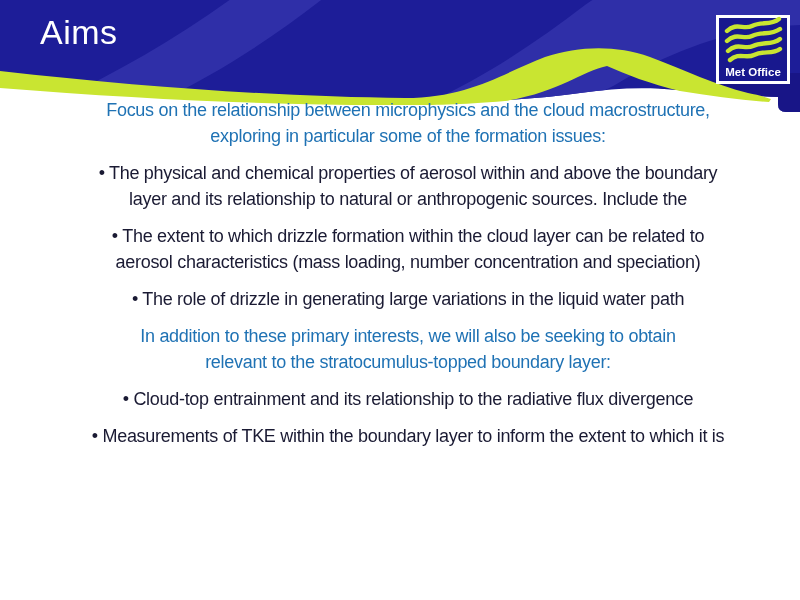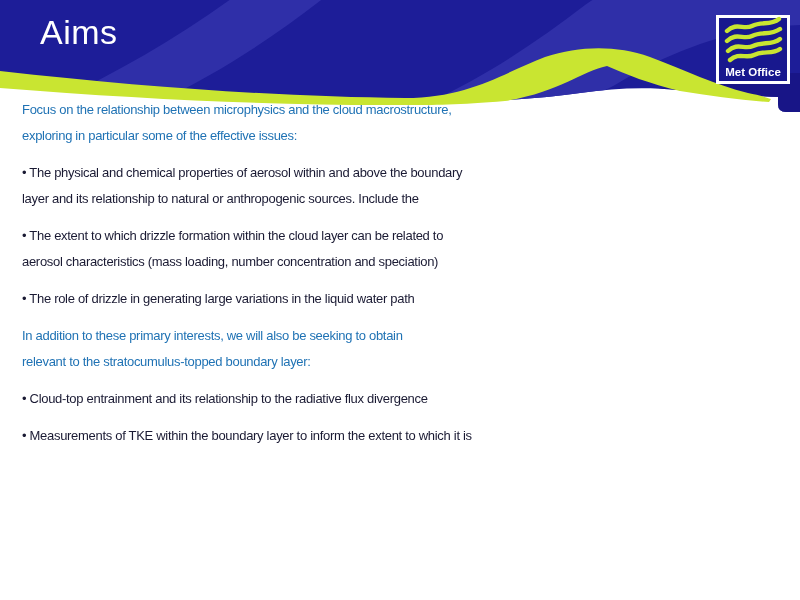--- a/index.html
+++ b/index.html
@@ -13,21 +13,21 @@
   }
   .slide{position:relative;width:800px;height:600px;background:var(--white);}
   .header-svg{position:absolute;top:0;left:0;display:block;}
   .slide-title{
     position:absolute;left:40px;top:13px;
     font-size:34px;color:#ffffff;letter-spacing:0.5px;font-weight:400;
   }
   .content{position:absolute;left:22px;top:97px;width:772px;}
   .para{margin:0 0 11px 0;}
   .line{
-    font-size:13px;line-height:26px;letter-spacing:-0.3px;white-space:nowrap;
+    font-size:18px;line-height:26px;letter-spacing:-0.3px;white-space:nowrap;text-align:center;
   }
   .lead .line{color:var(--teal);}
   .bullet .line{color:var(--ink);}
 </style>
 </head>
 <body>
 
 <div class="slide">
 
   <svg class="header-svg" width="800" height="118" viewBox="0 0 800 118" aria-hidden="true">
@@ -77,21 +77,21 @@
       </g>
       <text x="753" y="76" text-anchor="middle" fill="#ffffff" font-family="Liberation Sans, sans-serif" font-size="11.5" font-weight="bold">Met Office</text>
     </g>
   </svg>
 
   <div class="slide-title">Aims</div>
 
   <div class="content">
       <div class="para lead">
         <div class="line">Focus on the relationship between microphysics and the cloud macrostructure,</div>
-        <div class="line">exploring in particular some of the effective issues:</div>
+        <div class="line">exploring in particular some of the formation issues:</div>
       </div>
       <div class="para bullet">
         <div class="line">• The physical and chemical properties of aerosol within and above the boundary</div>
         <div class="line">layer and its relationship to natural or anthropogenic sources. Include the</div>
       </div>
       <div class="para bullet">
         <div class="line">• The extent to which drizzle formation within the cloud layer can be related to</div>
         <div class="line">aerosol characteristics (mass loading, number concentration and speciation)</div>
       </div>
       <div class="para bullet">

